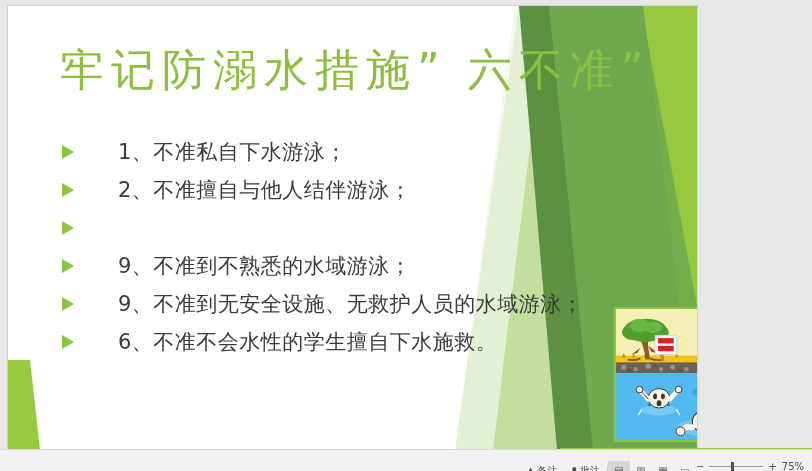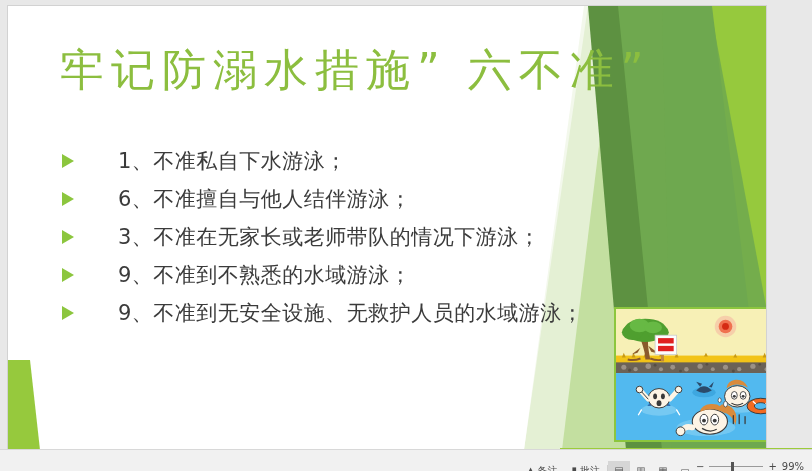--- a/index.html
+++ b/index.html
@@ -21,21 +21,21 @@
     height: 471px;
     background: #e8e8e8;
     overflow: hidden;
   }
 
   
   #slide {
     position: absolute;
     left: 8px;
     top: 6px;
-    width: 758px;
+    width: 689px;
     height: 444px;
     background: #ffffff;
     overflow: hidden;
     box-shadow: 0 0 0 1px #d2d2d2;
   }
 
   
   .deco {
     position: absolute;
     top: 0;
@@ -68,21 +68,21 @@
     font-weight: 400;
     color: #8cbe3f;
     white-space: nowrap;
     font-family: "DejaVu Sans", "Liberation Sans", sans-serif;
   }
 
   
   #bullets {
     position: absolute;
     left: 46px;
-    top: 136px;
+    top: 127px;
     width: 640px;
   }
   .bullet-row {
     display: flex;
     align-items: center;
     height: 38px;
   }
   .bullet-mark {
     width: 64px;
     flex: 0 0 64px;
@@ -237,44 +237,49 @@
         <span class="bullet-mark">
             <span class="tri"></span>
           </span>
         <span class="bullet-text">1、不准私自下水游泳；</span>
       </div>
 
       <div class="bullet-row">
         <span class="bullet-mark">
             <span class="tri"></span>
           </span>
-        <span class="bullet-text">6、不准擅自与他人结伴游泳；</span>
-      </div>
-
-      <div class="bullet-row">
-        <span class="bullet-mark">
-            <span class="tri"></span>
-          </span>
-        <span class="bullet-text">3、不准在无家长或老师带队的情况下游泳；</span>
+        <span class="bullet-text">2、不准擅自与他人结伴游泳；</span>
+      </div>
+
+      <div class="bullet-row">
+        <span class="bullet-mark">
+            <span class="tri"></span>
+          </span>
       </div>
 
       <div class="bullet-row">
         <span class="bullet-mark">
             <span class="tri"></span>
           </span>
         <span class="bullet-text">9、不准到不熟悉的水域游泳；</span>
       </div>
 
       <div class="bullet-row">
         <span class="bullet-mark">
             <span class="tri"></span>
           </span>
         <span class="bullet-text">9、不准到无安全设施、无救护人员的水域游泳；</span>
       </div>
 
+      <div class="bullet-row">
+        <span class="bullet-mark">
+            <span class="tri"></span>
+          </span>
+        <span class="bullet-text">6、不准不会水性的学生擅自下水施救。</span>
+      </div>
 
     </div>
 
     <div id="illustration">
       <svg viewBox="0 0 180 135" preserveAspectRatio="none" aria-hidden="true">
 
         <rect x="0" y="0" width="180" height="52" fill="#f7f0b6"></rect>
 
         <circle cx="112" cy="18" r="11" fill="#f6b4a0" opacity="0.55"></circle>
         <circle cx="112" cy="18" r="7" fill="#ef5a3a" opacity="0.8"></circle>
@@ -448,17 +453,17 @@
     <span class="sb-viewbtn">
       <span>▭</span>
     </span>
 
     <span class="sb-zoom">
       <span>−</span>
       <span class="sb-sliderline">
         <span class="sb-handle"></span>
       </span>
       <span>+</span>
-      <span>99%</span>
+      <span>75%</span>
     </span>
   </div>
 
 </div>
 
 </body></html>

